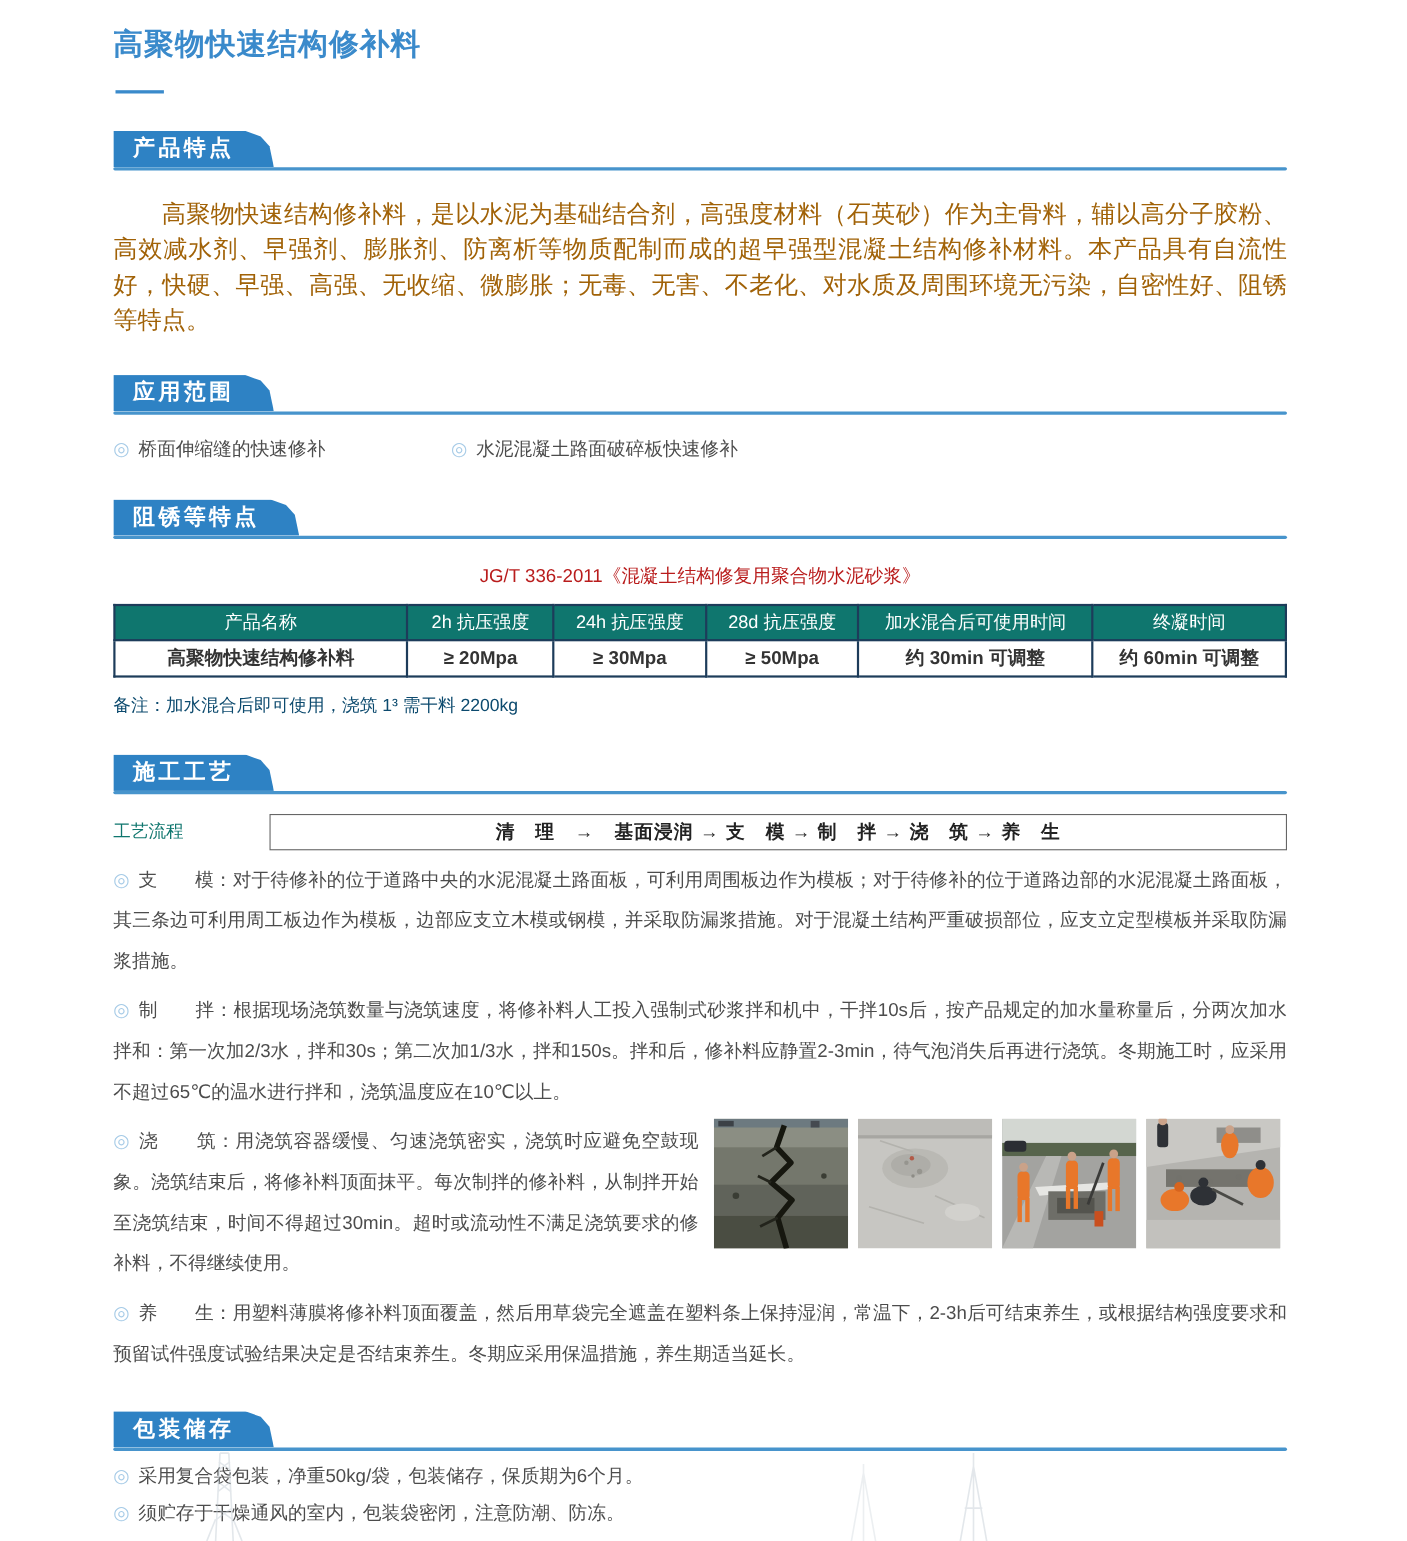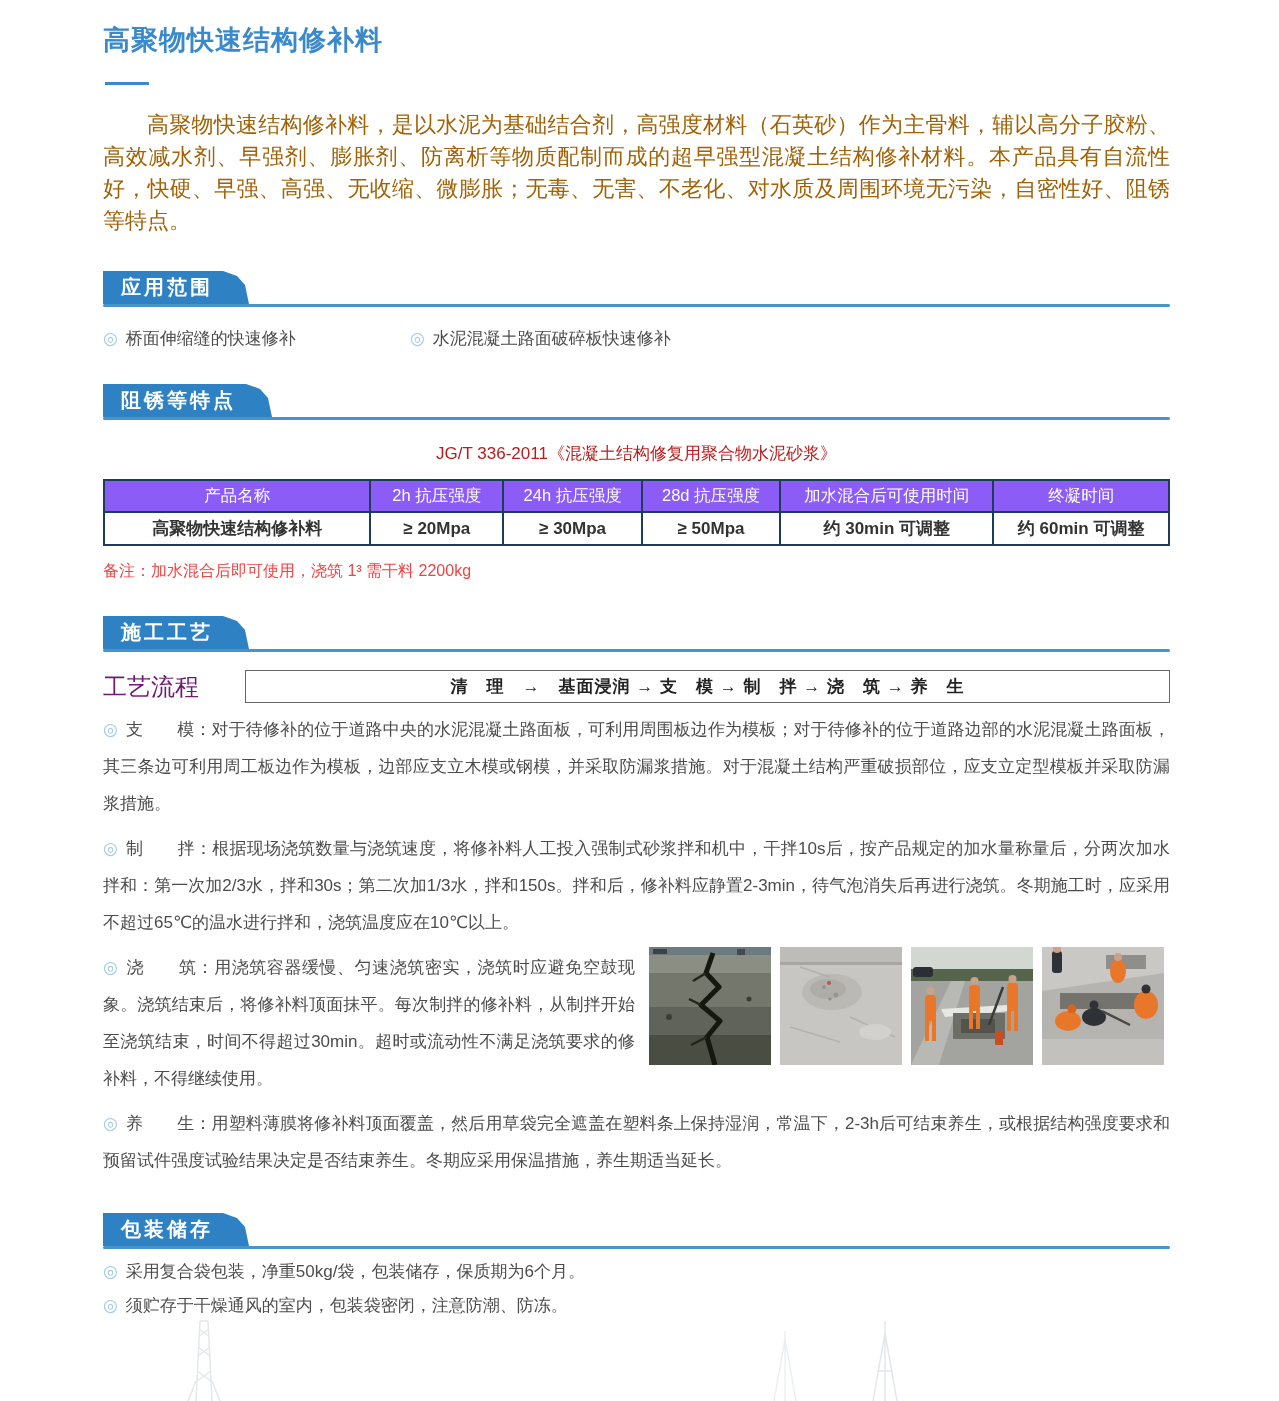--- a/index.html
+++ b/index.html
@@ -32,32 +32,32 @@
   
   .blt{color:#a6cbe7;font-size:17px;margin-right:8px;}
   .app-row{display:flex;margin-top:20px;}
   .app-item{font-size:17px;color:#4c4c4c;}
   .app-item:first-child{min-width:307px;}
 
   
   .standard{margin-top:22px;text-align:center;font-size:17px;color:#b91c1c;}
   table.perf{width:100%;border-collapse:collapse;margin-top:14px;}
   table.perf th{
-    background:#8b5cf6;color:#fff;font-size:16.5px;font-weight:500;
+    background:#0f766e;color:#fff;font-size:16.5px;font-weight:500;
     border:2px solid #1d3c5a;padding:4px 4px;
   }
   table.perf td{
     background:#fff;color:#333;font-size:17px;text-align:center;
     border:2px solid #1d3c5a;padding:4px 4px;font-weight:600;
   }
-  .remark{margin-top:15px;font-size:16px;color:#ef4444;}
+  .remark{margin-top:15px;font-size:16px;color:#0c4a6e;}
 
   
   .flow-row{display:flex;align-items:center;margin-top:18px;}
-  .flow-label{font-size:24px;color:#701a75;width:142px;flex:none;}
+  .flow-label{font-size:16px;color:#0f766e;width:142px;flex:none;}
   .flow-box{
     flex:1;border:1px solid #666;padding:4px 2px;text-align:center;
     font-size:17px;font-weight:600;color:#222;letter-spacing:1px;
   }
   .steps{margin-top:4px;}
   .step{margin:8px 0 0;font-size:17px;line-height:37px;color:#4c4c4c;text-align:justify;}
   .photos{
     float:right;width:521px;height:118px;display:flex;gap:9px;
     margin:6px 0 10px 14px;
   }
@@ -75,20 +75,24 @@
 </style>
 </head>
 <body>
 
 <div class="page">
 
   <h1 class="page-title">高聚物快速结构修补料</h1>
   <div class="title-underline"></div>
 
   <section>
+    <div class="sec-head">
+      <span class="tab">产品特点</span>
+      <div class="rule"></div>
+    </div>
     <p class="body-para">高聚物快速结构修补料，是以水泥为基础结合剂，高强度材料（石英砂）作为主骨料，辅以高分子胶粉、高效减水剂、早强剂、膨胀剂、防离析等物质配制而成的超早强型混凝土结构修补材料。本产品具有自流性好，快硬、早强、高强、无收缩、微膨胀；无毒、无害、不老化、对水质及周围环境无污染，自密性好、阻锈等特点。</p>
   </section>
 
   <section>
     <div class="sec-head">
       <span class="tab">应用范围</span>
       <div class="rule"></div>
     </div>
     <div class="app-row">
       <div class="app-item">

